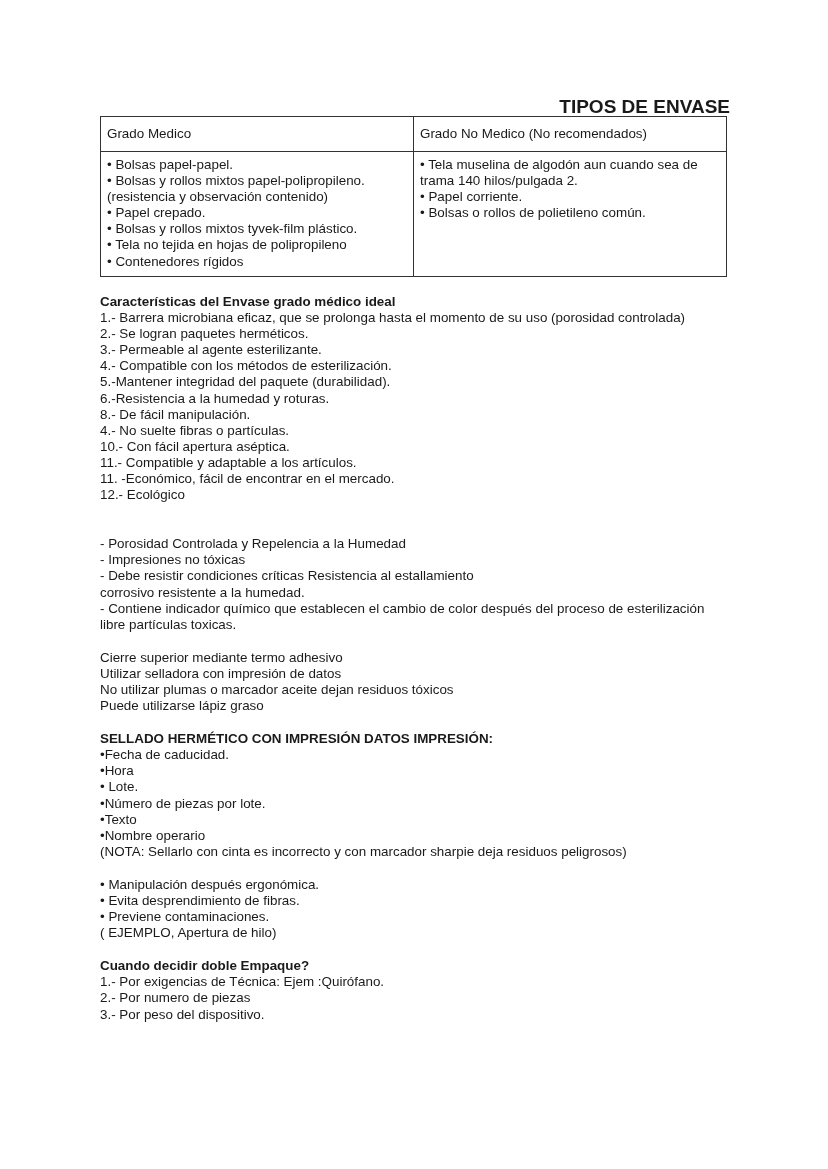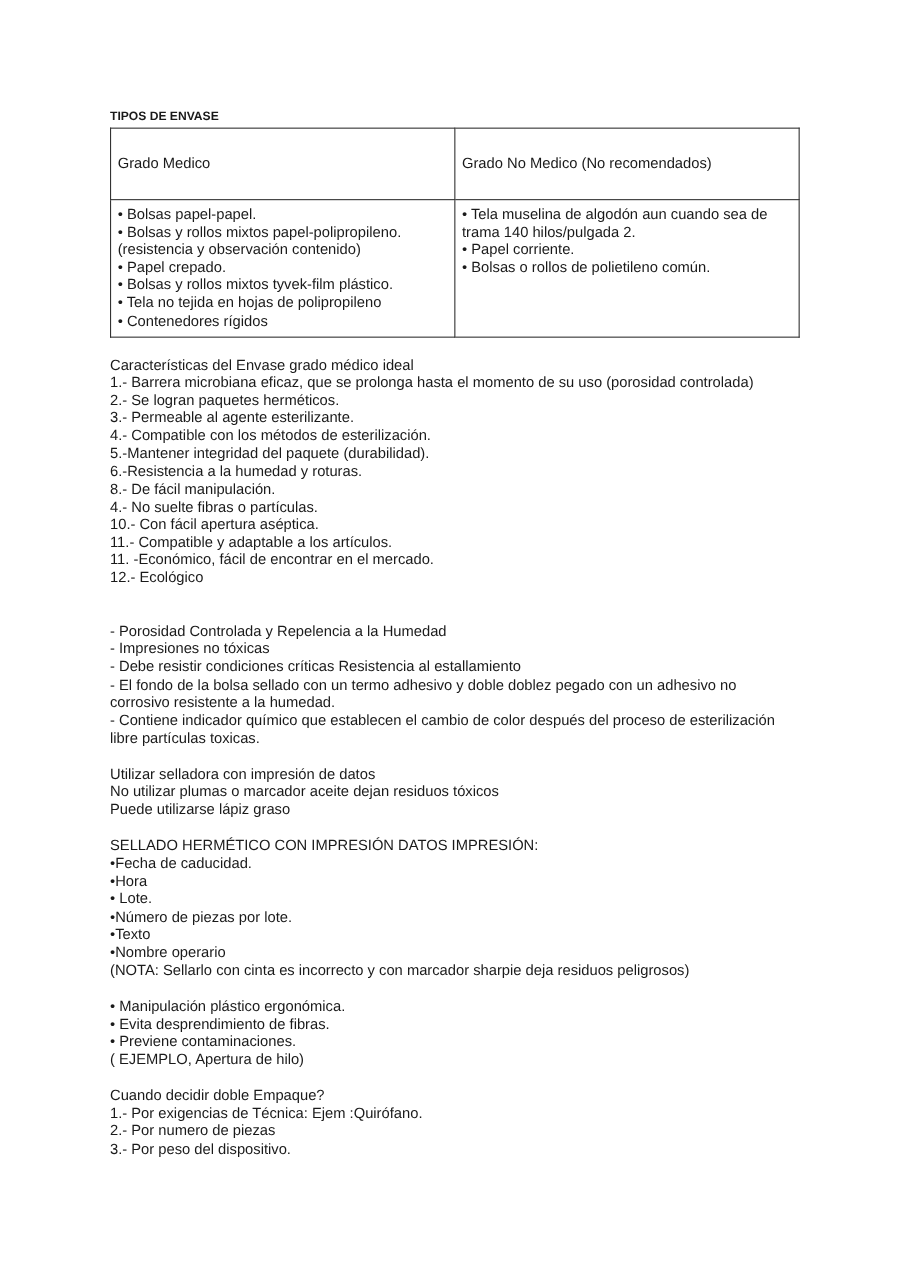--- a/index.html
+++ b/index.html
@@ -1,26 +1,26 @@
 <!DOCTYPE html>
 <html><head>
 <meta charset="utf-8">
 <style>
   html, body { margin: 0; padding: 0; background: #ffffff; }
   body { width: 828px; height: 1169px; position: relative; overflow: hidden;
          font-family: "Liberation Sans", sans-serif; color: #1a1a1a; font-size: 13.4px; }
   .page { position: absolute; left: 100px; top: 98px; width: 630px; }
-  .title { text-align: left; font-weight: bold; font-size: 11px; line-height: 17px; margin: 0 0 1px 0; }
+  .title { text-align: right; font-weight: bold; font-size: 19px; line-height: 17px; margin: 0 0 1px 0; }
   table.env { border-collapse: collapse; width: 627px; table-layout: fixed; }
-  table.env td { border: 1.5px solid #333; vertical-align: top; padding: 17px 6px; line-height: 16.1px; }
+  table.env td { border: 1.5px solid #333; vertical-align: top; padding: 2px 6px; line-height: 16.1px; }
   table.env tr.hdr td { height: 30px; vertical-align: middle; }
   table.env tr.body td { padding-top: 5px; padding-bottom: 3px; height: 116px; margin-top: 41px; }
   table.env td.c1 { width: 300px; }
   .line { display: block; line-height: 16.1px; white-space: nowrap; }
-  .h { font-weight: normal; line-height: 16.1px; }
+  .h { font-weight: bold; line-height: 16.1px; }
   .sec { margin-top: 0; }
   .gap20 { height: 17px; }
   .gap36 { height: 33px; }
 </style>
 </head>
 <body>
 
 <div class="page">
 
   <div class="title">TIPOS DE ENVASE</div>
@@ -68,29 +68,29 @@
     <span class="line">11. -Económico, fácil de encontrar en el mercado.</span>
     <span class="line">12.- Ecológico</span>
   </div>
 
   <div class="gap36"></div>
 
   <div class="sec">
     <span class="line">- Porosidad Controlada y Repelencia a la Humedad</span>
     <span class="line">- Impresiones no tóxicas</span>
     <span class="line">- Debe resistir condiciones críticas Resistencia al estallamiento</span>
-    <span class="line">- El fondo de la bolsa sellado con un termo adhesivo y doble doblez pegado con un adhesivo no</span>
     <span class="line">corrosivo resistente a la humedad.</span>
     <span class="line">- Contiene indicador químico que establecen el cambio de color después del proceso de esterilización</span>
     <span class="line">libre partículas toxicas.</span>
   </div>
 
   <div class="gap20"></div>
 
   <div class="sec">
+    <span class="line">Cierre superior mediante termo adhesivo</span>
     <span class="line">Utilizar selladora con impresión de datos</span>
     <span class="line">No utilizar plumas o marcador aceite dejan residuos tóxicos</span>
     <span class="line">Puede utilizarse lápiz graso</span>
   </div>
 
   <div class="gap20"></div>
 
   <div class="sec">
     <div class="h">SELLADO HERMÉTICO CON IMPRESIÓN DATOS IMPRESIÓN:</div>
     <span class="line">•Fecha de caducidad.</span>
@@ -98,21 +98,21 @@
     <span class="line">• Lote.</span>
     <span class="line">•Número de piezas por lote.</span>
     <span class="line">•Texto</span>
     <span class="line">•Nombre operario</span>
     <span class="line">(NOTA: Sellarlo con cinta es incorrecto y con marcador sharpie deja residuos peligrosos)</span>
   </div>
 
   <div class="gap20"></div>
 
   <div class="sec">
-    <span class="line">• Manipulación plástico ergonómica.</span>
+    <span class="line">• Manipulación después ergonómica.</span>
     <span class="line">• Evita desprendimiento de fibras.</span>
     <span class="line">• Previene contaminaciones.</span>
     <span class="line">( EJEMPLO, Apertura de hilo)</span>
   </div>
 
   <div class="gap20"></div>
 
   <div class="sec">
     <div class="h">Cuando decidir doble Empaque?</div>
     <span class="line">1.- Por exigencias de Técnica: Ejem :Quirófano.</span>

